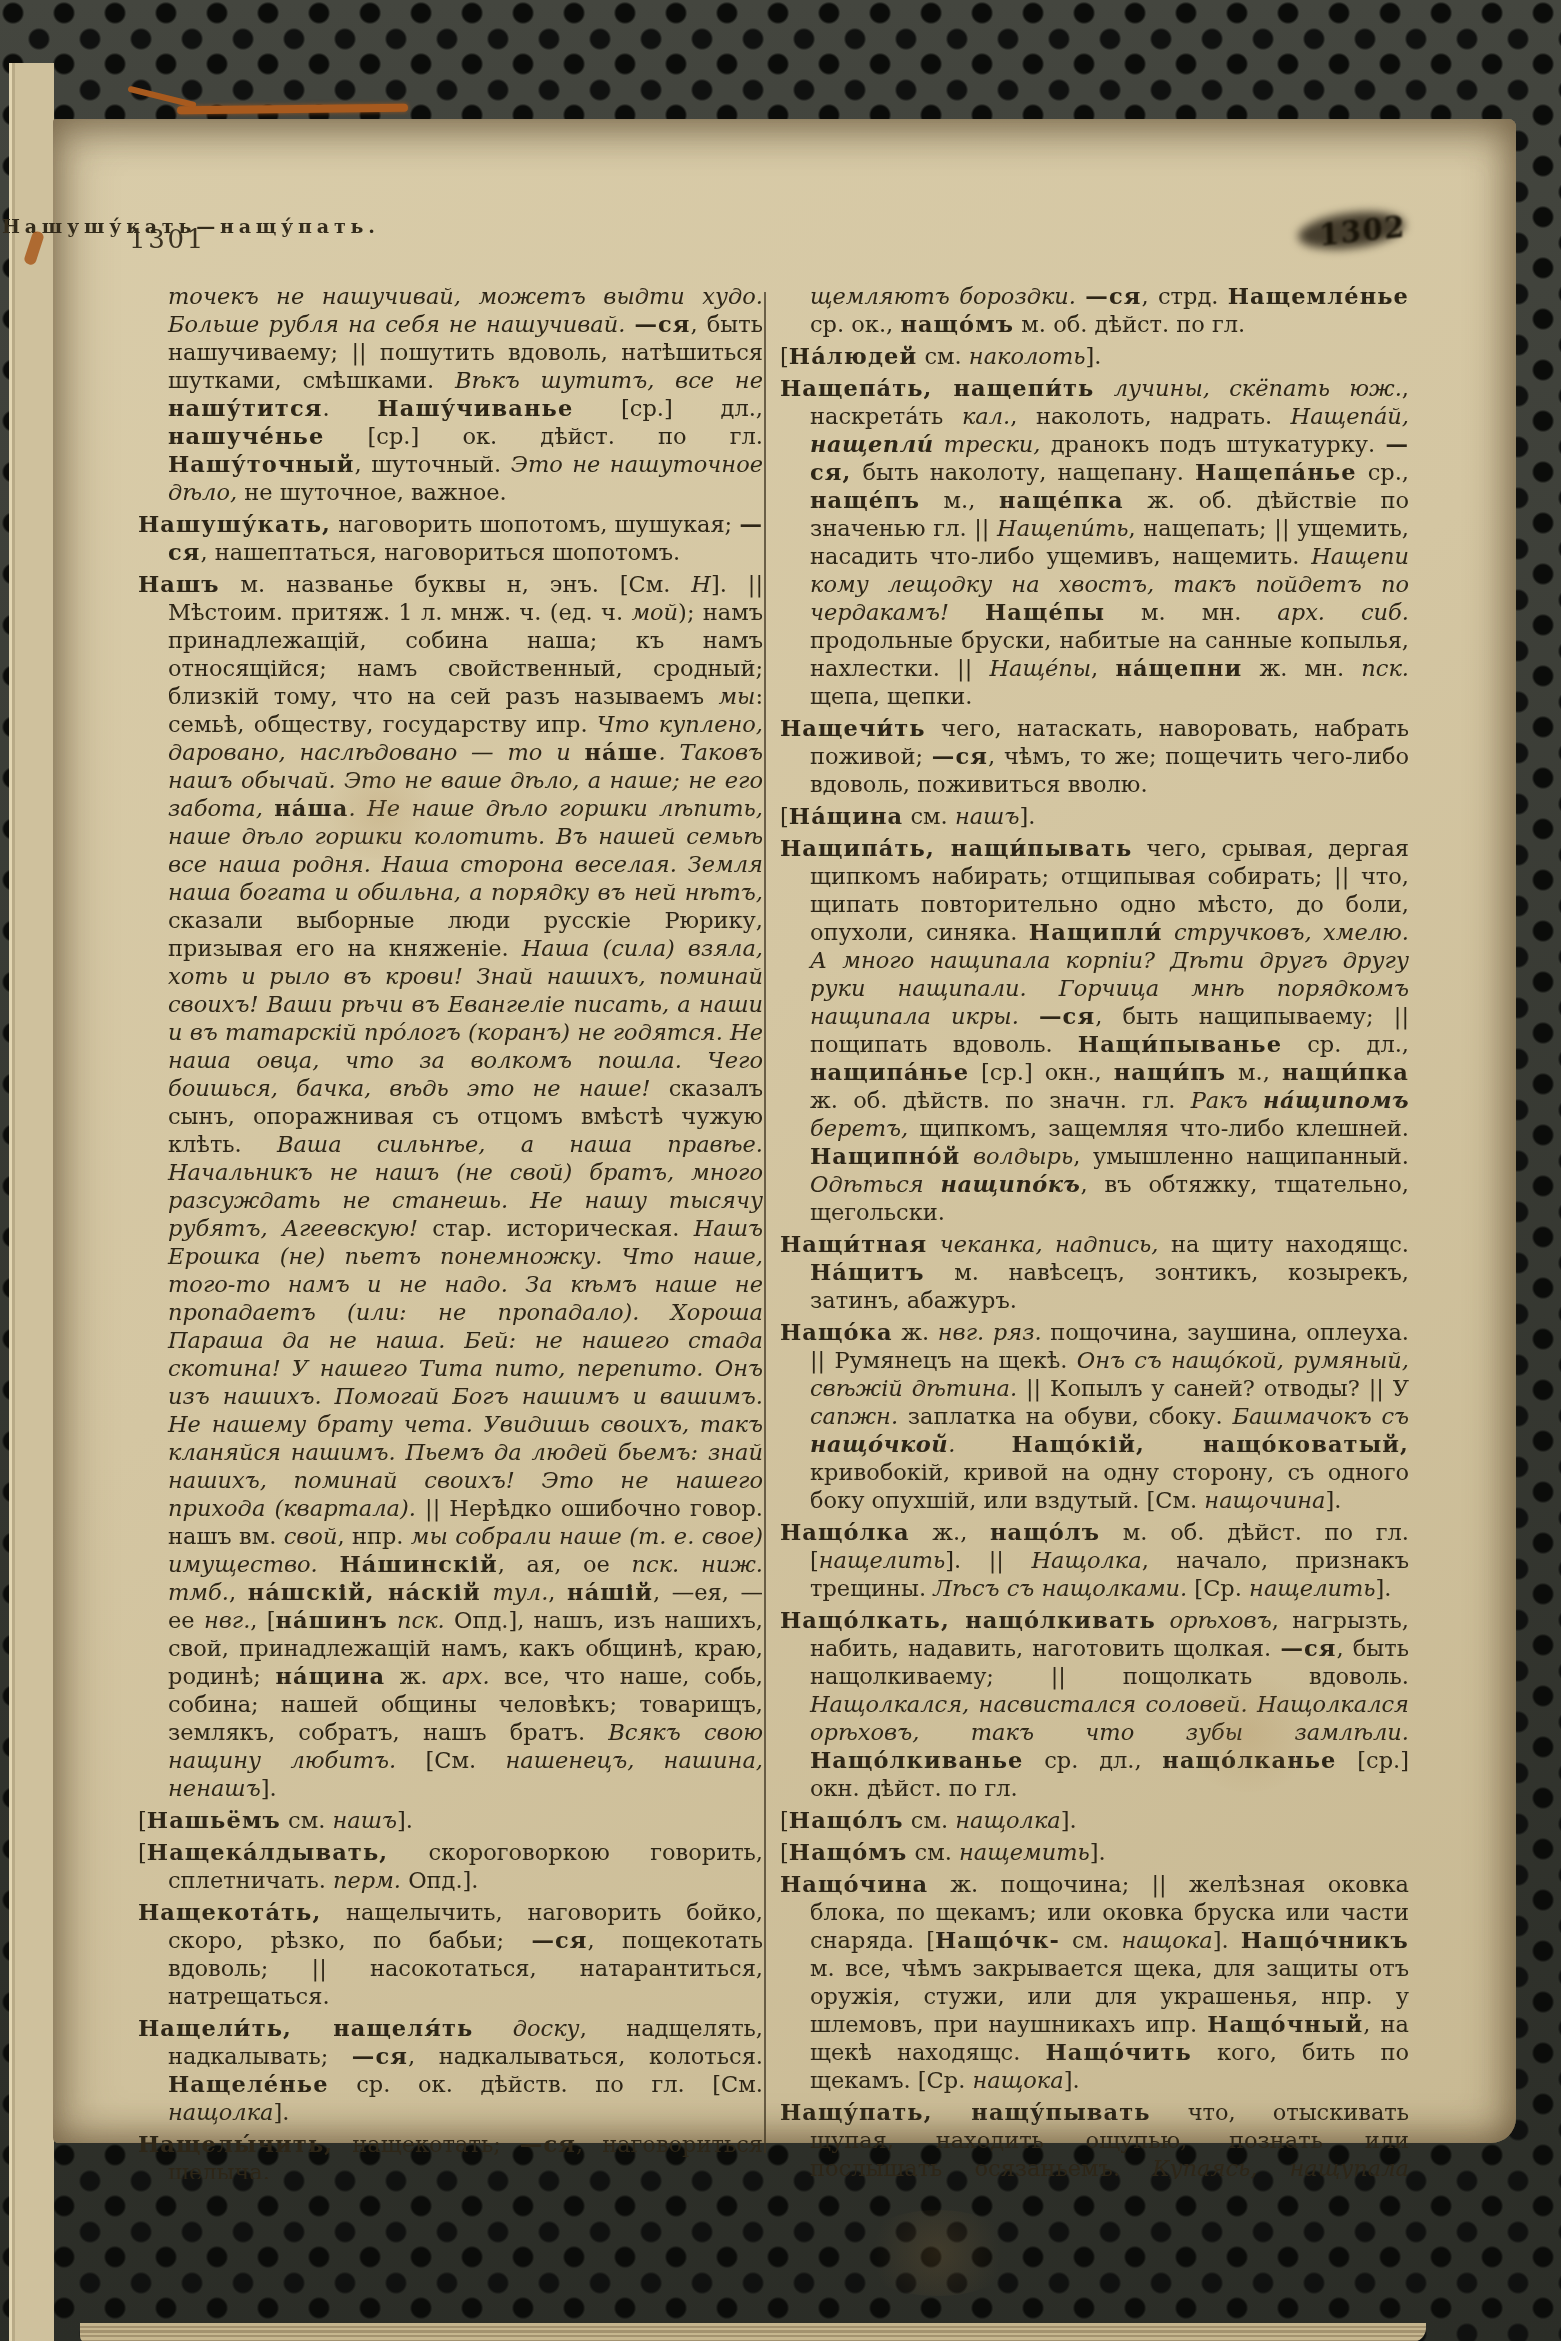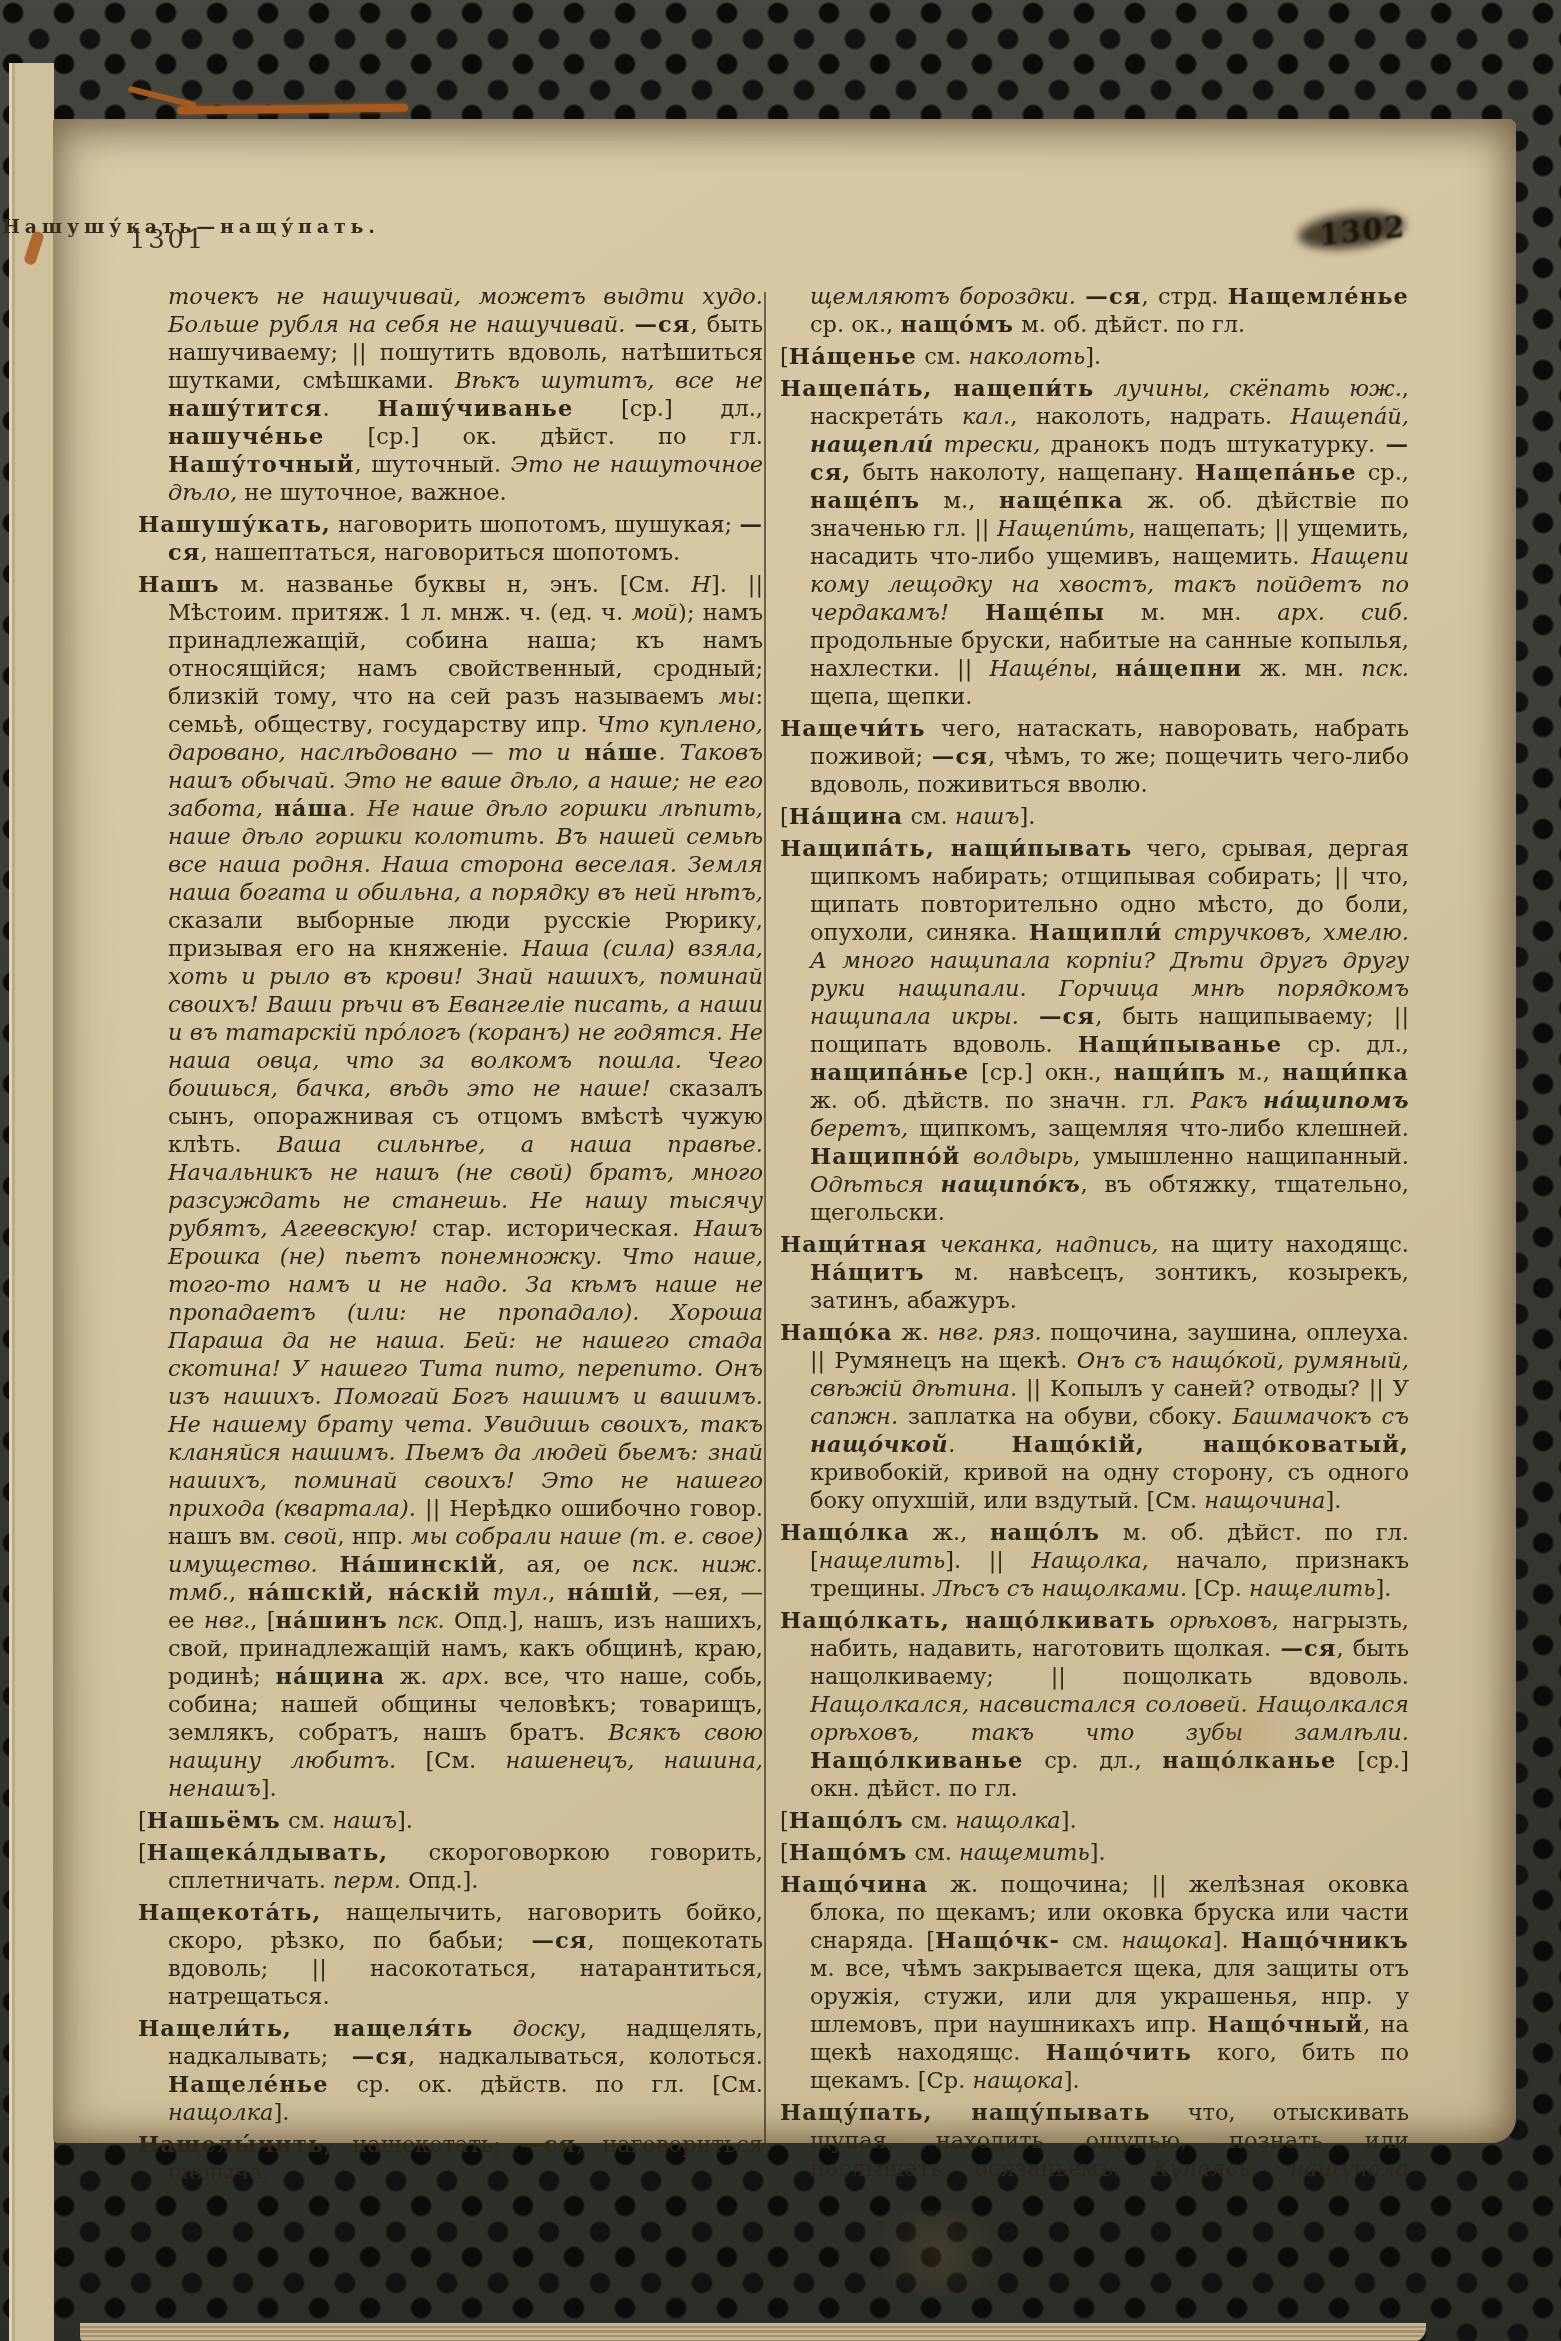--- a/index.html
+++ b/index.html
@@ -105,21 +105,21 @@
       <p class="para entry"><span class="r-b">Нашъ</span><span class="r-n"> м. названье буквы н, энъ. [См. </span><span class="r-i">Н</span><span class="r-n">]. || Мѣстоим. притяж. 1 л. мнж. ч. (ед. ч. </span><span class="r-i">мой</span><span class="r-n">); намъ принадлежащій, собина наша; къ намъ относящійся; намъ свойственный, сродный; близкій тому, что на сей разъ называемъ </span><span class="r-i">мы</span><span class="r-n">: семьѣ, обществу, государству ипр. </span><span class="r-i">Что куплено, даровано, наслѣдовано — то и </span><span class="r-b">на́ше</span><span class="r-i">. Таковъ нашъ обычай. Это не ваше дѣло, а наше; не его забота, </span><span class="r-b">на́ша</span><span class="r-i">. Не наше дѣло горшки лѣпить, наше дѣло горшки колотить. Въ нашей семьѣ все наша родня. Наша сторона веселая. Земля наша богата и обильна, а порядку въ ней нѣтъ, </span><span class="r-n">сказали выборные люди русскіе Рюрику, призывая его на княженіе. </span><span class="r-i">Наша (сила) взяла, хоть и рыло въ крови! Знай нашихъ, поминай своихъ! Ваши рѣчи въ Евангеліе писать, а наши и въ татарскій про́логъ (коранъ) не годятся. Не наша овца, что за волкомъ пошла. Чего боишься, бачка, вѣдь это не наше! </span><span class="r-n">сказалъ сынъ, опоражнивая съ отцомъ вмѣстѣ чужую клѣть. </span><span class="r-i">Ваша сильнѣе, а наша правѣе. Начальникъ не нашъ (не свой) братъ, много разсуждать не станешь. Не нашу тысячу рубятъ, Агеевскую! </span><span class="r-n">стар. историческая. </span><span class="r-i">Нашъ Ерошка (не) пьетъ понемножку. Что наше, того-то намъ и не надо. За кѣмъ наше не пропадаетъ (или: не пропадало). Хороша Параша да не наша. Бей: не нашего стада скотина! У нашего Тита пито, перепито. Онъ изъ нашихъ. Помогай Богъ нашимъ и вашимъ. Не нашему брату чета. Увидишь своихъ, такъ кланяйся нашимъ. Пьемъ да людей бьемъ: знай нашихъ, поминай своихъ! Это не нашего прихода (квартала). </span><span class="r-n">|| Нерѣдко ошибочно говор. нашъ вм. </span><span class="r-i">свой</span><span class="r-n">, нпр. </span><span class="r-i">мы собрали наше (т. е. свое) имущество. </span><span class="r-b">На́шинскій</span><span class="r-n">, ая, ое </span><span class="r-i">пск. ниж. тмб.</span><span class="r-n">, </span><span class="r-b">на́шскій, на́скій</span><span class="r-n"> </span><span class="r-i">тул.</span><span class="r-n">, </span><span class="r-b">на́шій</span><span class="r-n">, —ея, —ее </span><span class="r-i">нвг.</span><span class="r-n">, [</span><span class="r-b">на́шинъ</span><span class="r-n"> </span><span class="r-i">пск.</span><span class="r-n"> Опд.], нашъ, изъ нашихъ, свой, принадлежащій намъ, какъ общинѣ, краю, родинѣ; </span><span class="r-b">на́щина</span><span class="r-n"> ж. </span><span class="r-i">арх.</span><span class="r-n"> все, что наше, собь, собина; нашей общины человѣкъ; товарищъ, землякъ, собратъ, нашъ братъ. </span><span class="r-i">Всякъ свою нащину любитъ.</span><span class="r-n"> [См. </span><span class="r-i">нашенецъ, нашина, ненашъ</span><span class="r-n">].</span></p>
       <p class="para entry"><span class="r-n">[</span><span class="r-b">Нашьёмъ</span><span class="r-n"> см. </span><span class="r-i">нашъ</span><span class="r-n">].</span></p>
       <p class="para entry"><span class="r-n">[</span><span class="r-b">Нащека́лдывать,</span><span class="r-n"> скороговоркою говорить, сплетничать. </span><span class="r-i">перм.</span><span class="r-n"> Опд.].</span></p>
       <p class="para entry"><span class="r-b">Нащекота́ть,</span><span class="r-n"> нащелычить, наговорить бойко, скоро, рѣзко, по бабьи; </span><span class="r-b">—ся</span><span class="r-n">, пощекотать вдоволь; || насокотаться, натарантиться, натрещаться.</span></p>
       <p class="para entry"><span class="r-b">Нащели́ть, нащеля́ть</span><span class="r-n"> </span><span class="r-i">доску</span><span class="r-n">, надщелять, надкалывать; </span><span class="r-b">—ся</span><span class="r-n">, надкалываться, колоться. </span><span class="r-b">Нащеле́нье</span><span class="r-n"> ср. ок. дѣйств. по гл. [См. </span><span class="r-i">нащолка</span><span class="r-n">].</span></p>
       <p class="para entry"><span class="r-b">Нащелы́чить,</span><span class="r-n"> нащекотать; </span><span class="r-b">—ся</span><span class="r-n">, наговориться щелыча.</span></p>
       <p class="para entry"><span class="r-n">[</span><span class="r-b">Нащеля́ть</span><span class="r-n"> см. </span><span class="r-i">нащелить</span><span class="r-n">].</span></p>
     </div>
   <div class="col col-right">
       <p class="para cont"><span class="r-i">щемляютъ бороздки. </span><span class="r-b">—ся</span><span class="r-n">, стрд. </span><span class="r-b">Нащемле́нье</span><span class="r-n"> ср. ок., </span><span class="r-b">нащо́мъ</span><span class="r-n"> м. об. дѣйст. по гл.</span></p>
-      <p class="para entry"><span class="r-n">[</span><span class="r-b">На́щенье</span><span class="r-n"> см. </span><span class="r-i">наколоть</span><span class="r-n">].</span></p>
+      <p class="para entry"><span class="r-n">[</span><span class="r-b">На́людей</span><span class="r-n"> см. </span><span class="r-i">наколоть</span><span class="r-n">].</span></p>
       <p class="para entry"><span class="r-b">Нащепа́ть, нащепи́ть</span><span class="r-n"> </span><span class="r-i">лучины, скёпать юж.</span><span class="r-n">, наскрета́ть </span><span class="r-i">кал.</span><span class="r-n">, наколоть, надрать. </span><span class="r-i">Нащепа́й, </span><span class="r-bi">нащепли́</span><span class="r-i"> трески,</span><span class="r-n"> дранокъ подъ штукатурку. </span><span class="r-b">—ся,</span><span class="r-n"> быть наколоту, нащепану. </span><span class="r-b">Нащепа́нье</span><span class="r-n"> ср., </span><span class="r-b">наще́пъ</span><span class="r-n"> м., </span><span class="r-b">наще́пка</span><span class="r-n"> ж. об. дѣйствіе по значенью гл. || </span><span class="r-i">Нащепи́ть</span><span class="r-n">, нащепать; || ущемить, насадить что-либо ущемивъ, нащемить. </span><span class="r-i">Нащепи кому лещодку на хвостъ, такъ пойдетъ по чердакамъ! </span><span class="r-b">Наще́пы</span><span class="r-n"> м. мн. </span><span class="r-i">арх. сиб.</span><span class="r-n"> продольные бруски, набитые на санные копылья, нахлестки. || </span><span class="r-i">Наще́пы</span><span class="r-n">, </span><span class="r-b">на́щепни</span><span class="r-n"> ж. мн. </span><span class="r-i">пск.</span><span class="r-n"> щепа, щепки.</span></p>
       <p class="para entry"><span class="r-b">Нащечи́ть</span><span class="r-n"> чего, натаскать, наворовать, набрать поживой; </span><span class="r-b">—ся</span><span class="r-n">, чѣмъ, то же; пощечить чего-либо вдоволь, поживиться вволю.</span></p>
       <p class="para entry"><span class="r-n">[</span><span class="r-b">На́щина</span><span class="r-n"> см. </span><span class="r-i">нашъ</span><span class="r-n">].</span></p>
       <p class="para entry"><span class="r-b">Нащипа́ть, нащи́пывать</span><span class="r-n"> чего, срывая, дергая щипкомъ набирать; отщипывая собирать; || что, щипать повторительно одно мѣсто, до боли, опухоли, синяка. </span><span class="r-b">Нащипли́</span><span class="r-n"> </span><span class="r-i">стручковъ, хмелю. А много нащипала корпіи? Дѣти другъ другу руки нащипали. Горчица мнѣ порядкомъ нащипала икры. </span><span class="r-b">—ся</span><span class="r-n">, быть нащипываему; || пощипать вдоволь. </span><span class="r-b">Нащи́пыванье</span><span class="r-n"> ср. дл., </span><span class="r-b">нащипа́нье</span><span class="r-n"> [ср.] окн., </span><span class="r-b">нащи́пъ</span><span class="r-n"> м., </span><span class="r-b">нащи́пка</span><span class="r-n"> ж. об. дѣйств. по значн. гл. </span><span class="r-i">Ракъ </span><span class="r-bi">на́щипомъ</span><span class="r-i"> беретъ,</span><span class="r-n"> щипкомъ, защемляя что-либо клешней. </span><span class="r-b">Нащипно́й</span><span class="r-n"> </span><span class="r-i">волдырь</span><span class="r-n">, умышленно нащипанный. </span><span class="r-i">Одѣться </span><span class="r-bi">нащипо́къ</span><span class="r-n">, въ обтяжку, тщательно, щегольски.</span></p>
       <p class="para entry"><span class="r-b">Нащи́тная</span><span class="r-n"> </span><span class="r-i">чеканка, надпись,</span><span class="r-n"> на щиту находящс. </span><span class="r-b">На́щитъ</span><span class="r-n"> м. навѣсецъ, зонтикъ, козырекъ, затинъ, абажуръ.</span></p>
       <p class="para entry"><span class="r-b">Нащо́ка</span><span class="r-n"> ж. </span><span class="r-i">нвг. ряз.</span><span class="r-n"> пощочина, заушина, оплеуха. || Румянецъ на щекѣ. </span><span class="r-i">Онъ съ нащо́кой, румяный, свѣжій дѣтина.</span><span class="r-n"> || Копылъ у саней? отводы? || У </span><span class="r-i">сапжн.</span><span class="r-n"> заплатка на обуви, сбоку. </span><span class="r-i">Башмачокъ съ </span><span class="r-bi">нащо́чкой</span><span class="r-i">.</span><span class="r-n"> </span><span class="r-b">Нащо́кій, нащо́коватый,</span><span class="r-n"> кривобокій, кривой на одну сторону, съ одного боку опухшій, или вздутый. [См. </span><span class="r-i">нащочина</span><span class="r-n">].</span></p>
       <p class="para entry"><span class="r-b">Нащо́лка</span><span class="r-n"> ж., </span><span class="r-b">нащо́лъ</span><span class="r-n"> м. об. дѣйст. по гл. [</span><span class="r-i">нащелить</span><span class="r-n">]. || </span><span class="r-i">Нащолка</span><span class="r-n">, начало, признакъ трещины. </span><span class="r-i">Лѣсъ съ нащолками.</span><span class="r-n"> [Ср. </span><span class="r-i">нащелить</span><span class="r-n">].</span></p>
       <p class="para entry"><span class="r-b">Нащо́лкать, нащо́лкивать</span><span class="r-n"> </span><span class="r-i">орѣховъ</span><span class="r-n">, нагрызть, набить, надавить, наготовить щолкая. </span><span class="r-b">—ся</span><span class="r-n">, быть нащолкиваему; || пощолкать вдоволь. </span><span class="r-i">Нащолкался, насвистался соловей. Нащолкался орѣховъ, такъ что зубы замлѣли.</span><span class="r-n"> </span><span class="r-b">Нащо́лкиванье</span><span class="r-n"> ср. дл., </span><span class="r-b">нащо́лканье</span><span class="r-n"> [ср.] окн. дѣйст. по гл.</span></p>
       <p class="para entry"><span class="r-n">[</span><span class="r-b">Нащо́лъ</span><span class="r-n"> см. </span><span class="r-i">нащолка</span><span class="r-n">].</span></p>
       <p class="para entry"><span class="r-n">[</span><span class="r-b">Нащо́мъ</span><span class="r-n"> см. </span><span class="r-i">нащемить</span><span class="r-n">].</span></p>

